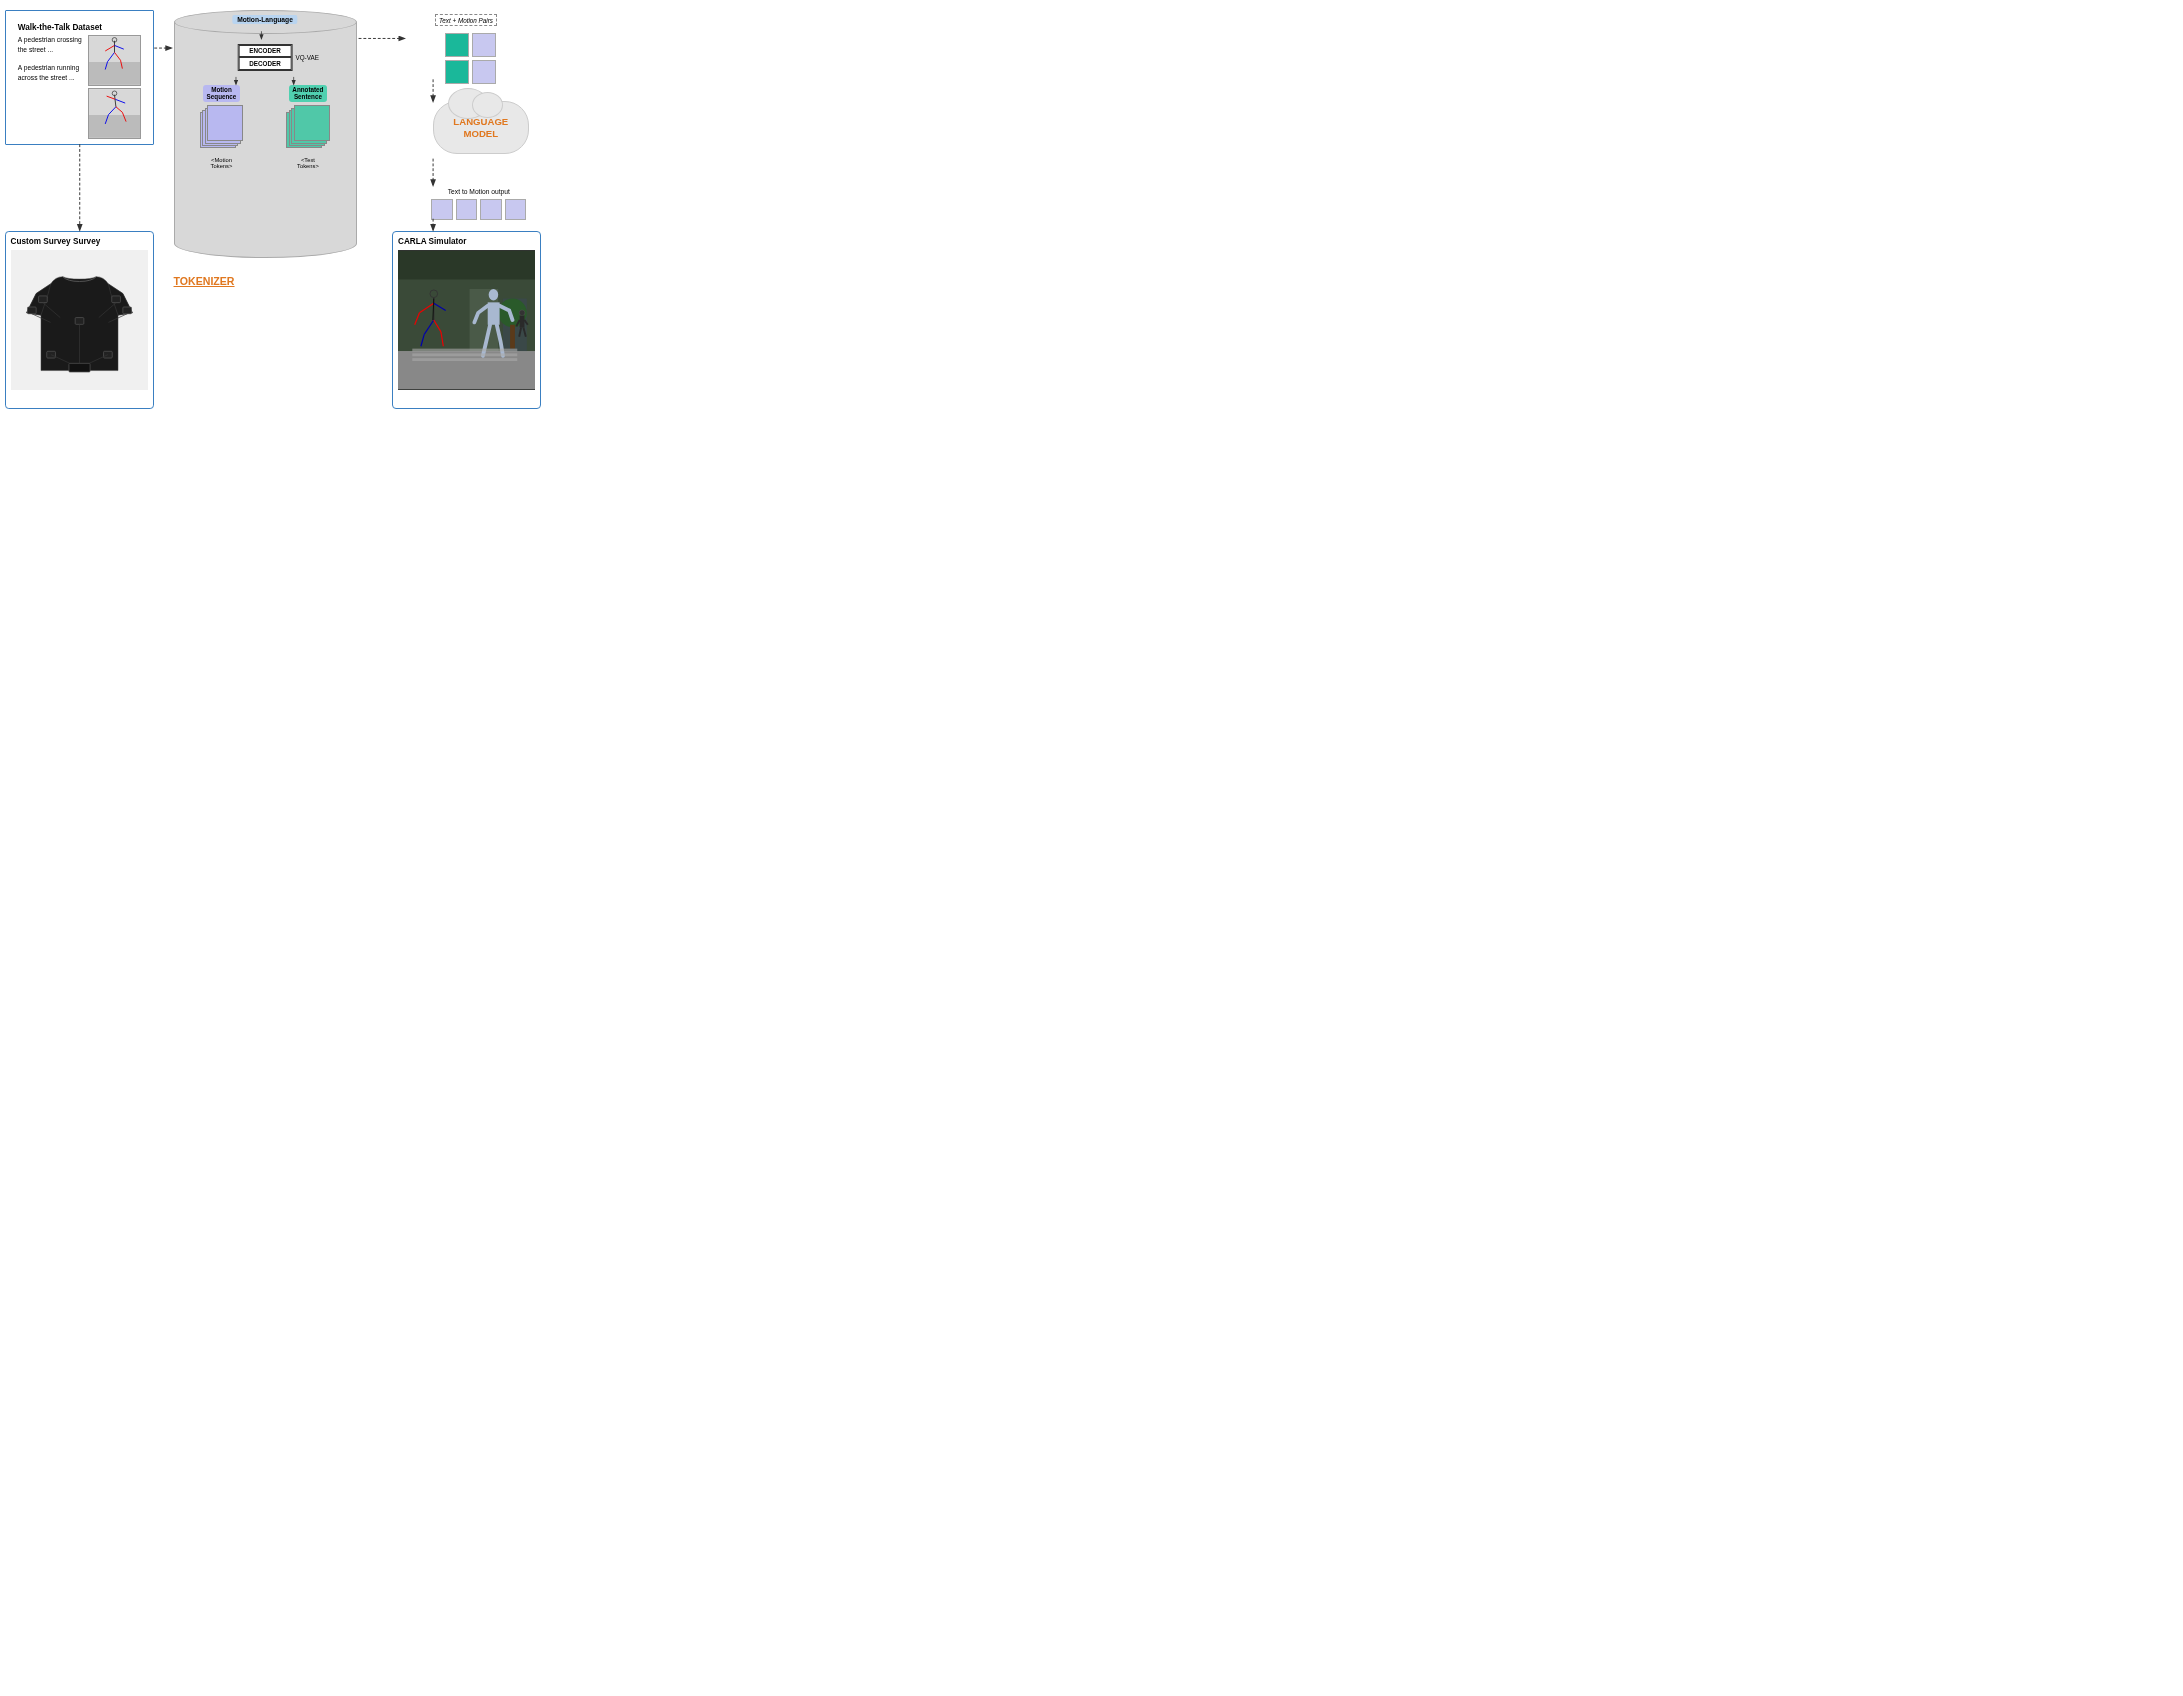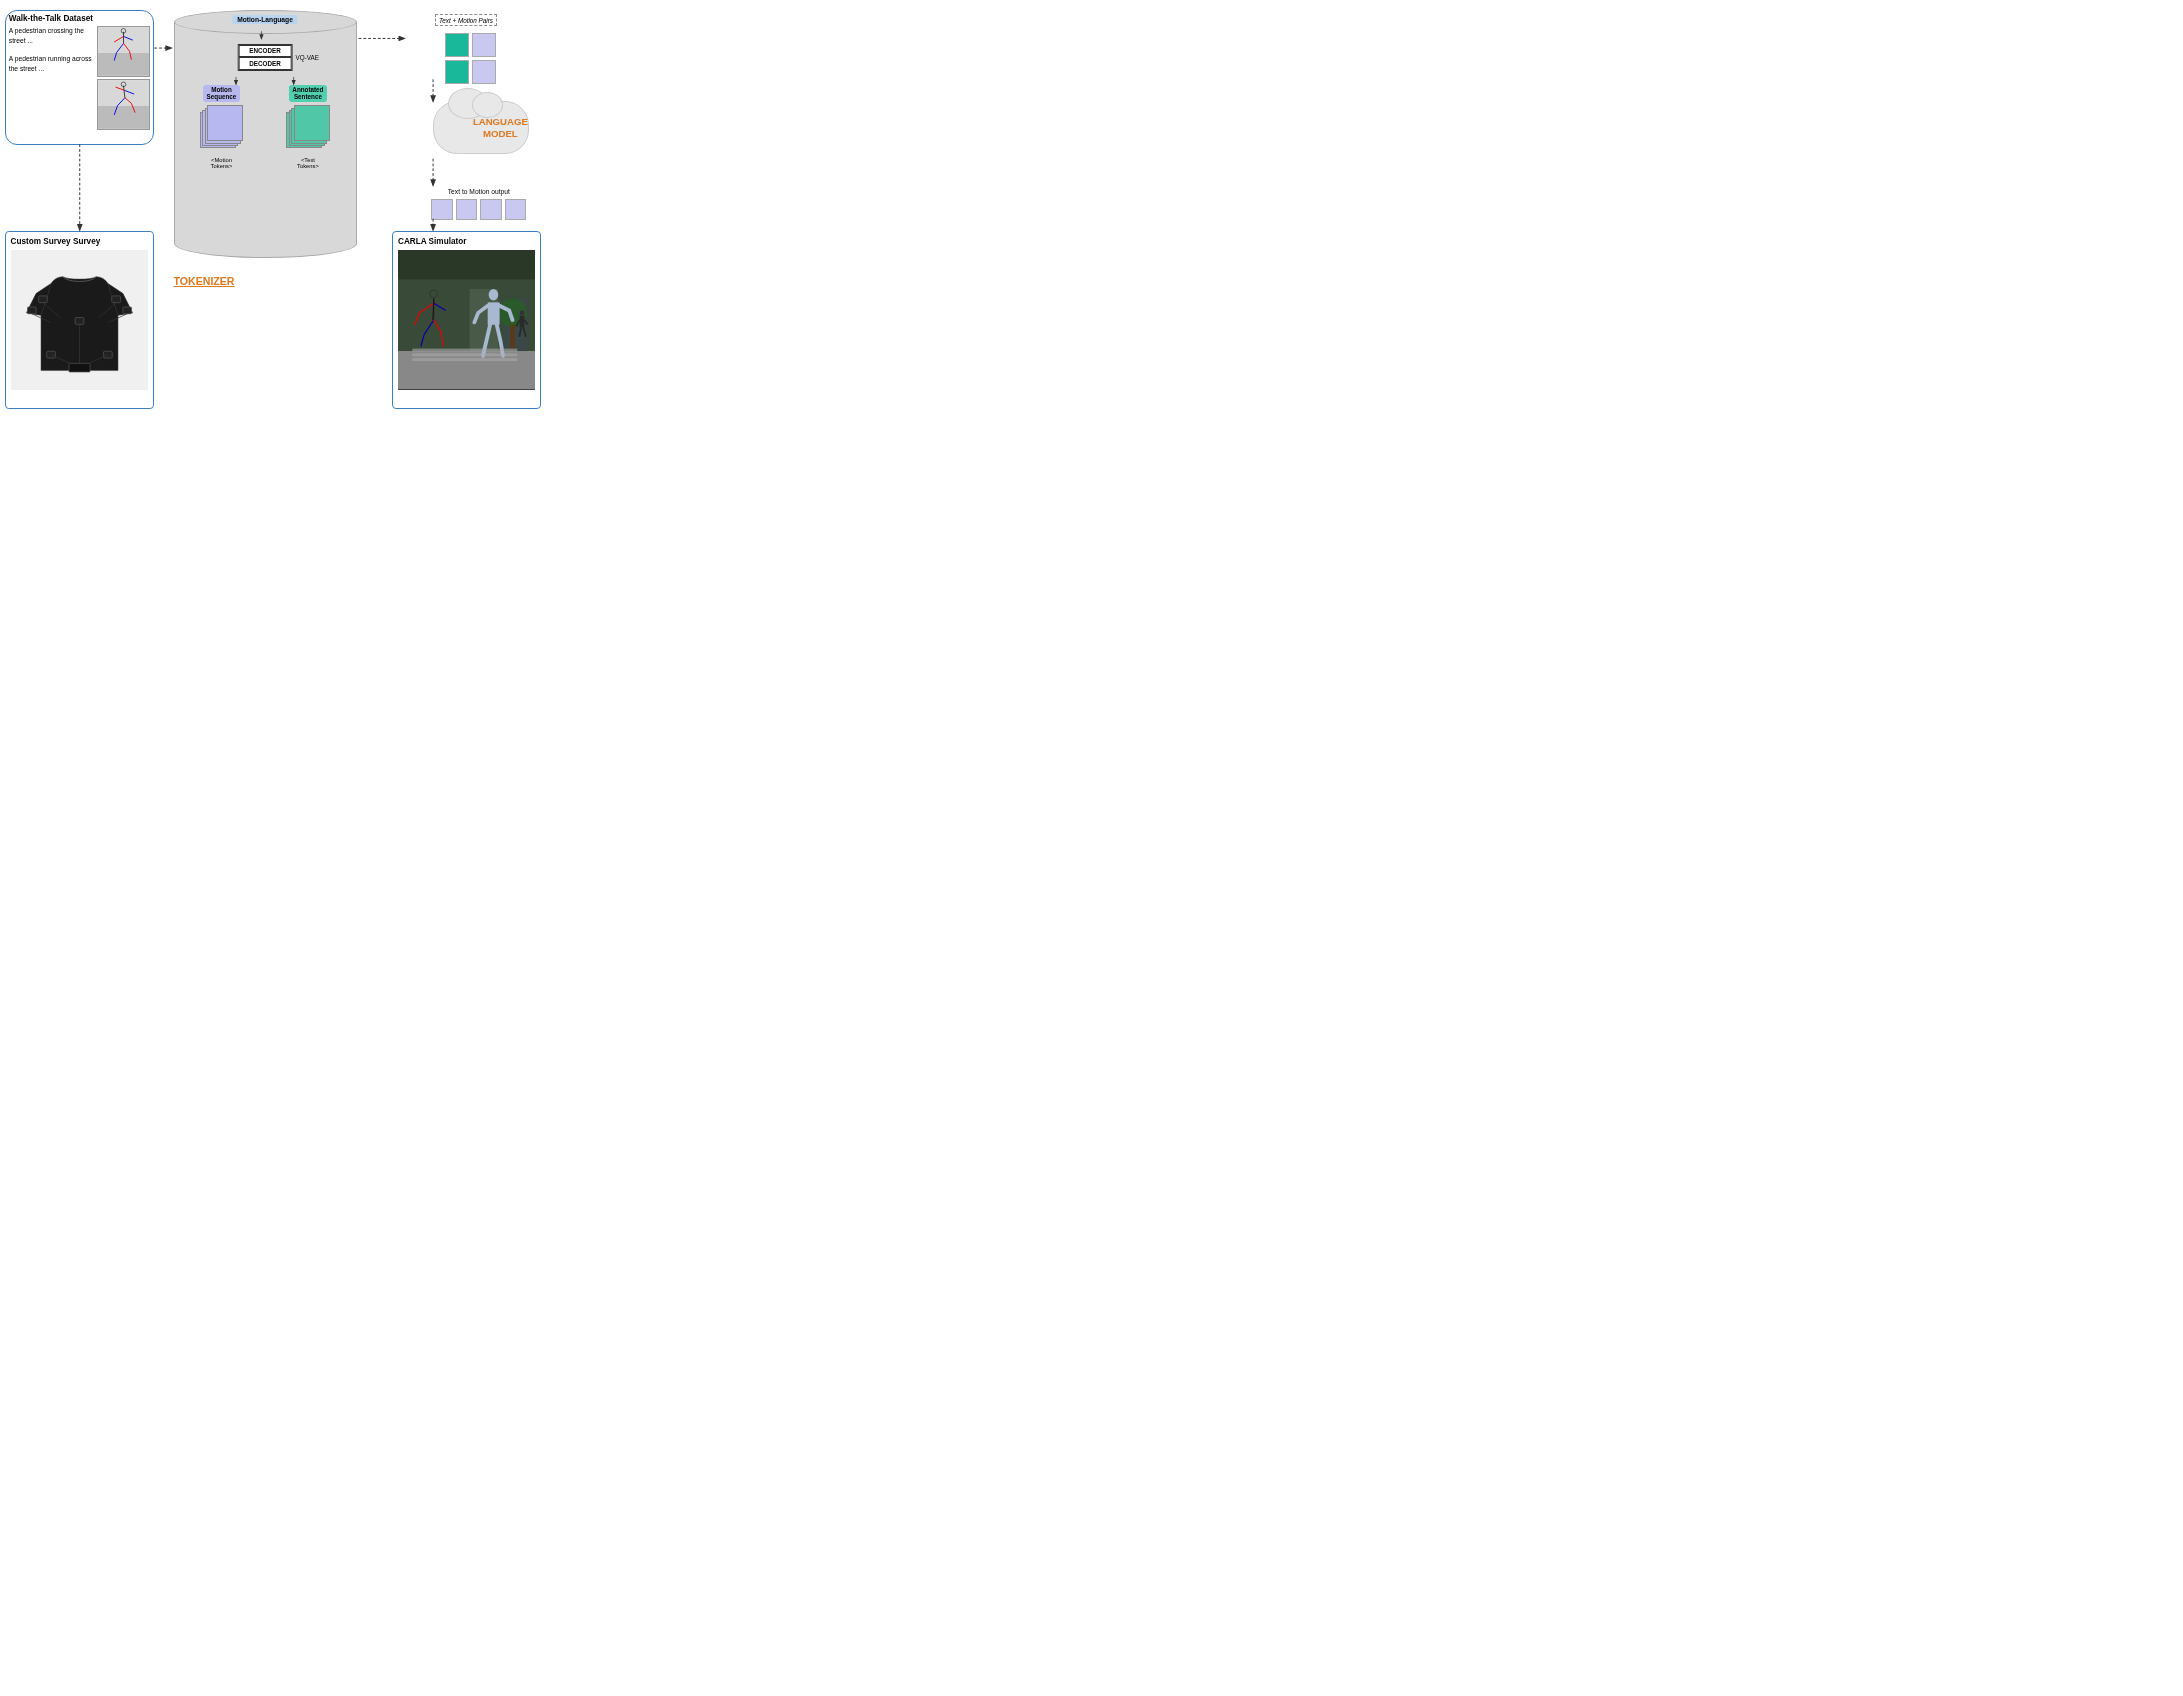--- a/index.html
+++ b/index.html
@@ -19,22 +19,22 @@
     }
 
     
     .dataset-box {
       position: absolute;
       top: 9.6px;
       left: 4.8px;
       width: 149px;
       height: 135px;
       border: 1.2px solid #3a7fc1;
-      border-radius: 12px;
-      padding: 3px;
+      border-radius: 1px;
+      padding: 12px;
       background: #fff;
     }
 
     .dataset-box-title {
       font-size: 8.2px;
       font-weight: bold;
       margin-bottom: 3.8px;
     }
 
     .dataset-content {
@@ -296,21 +296,21 @@
 
     .cloud-shape {
       position: relative;
       width: 96px;
       height: 53px;
       background: #e8e8e8;
       border-radius: 24px;
       border: 1px solid #ccc;
       display: flex;
       align-items: center;
-      justify-content: flex-end;
+      justify-content: center;
     }
 
     .cloud-shape::before {
       content: '';
       position: absolute;
       top: -14.4px;
       left: 14.4px;
       width: 38px;
       height: 29px;
       background: #e8e8e8;

